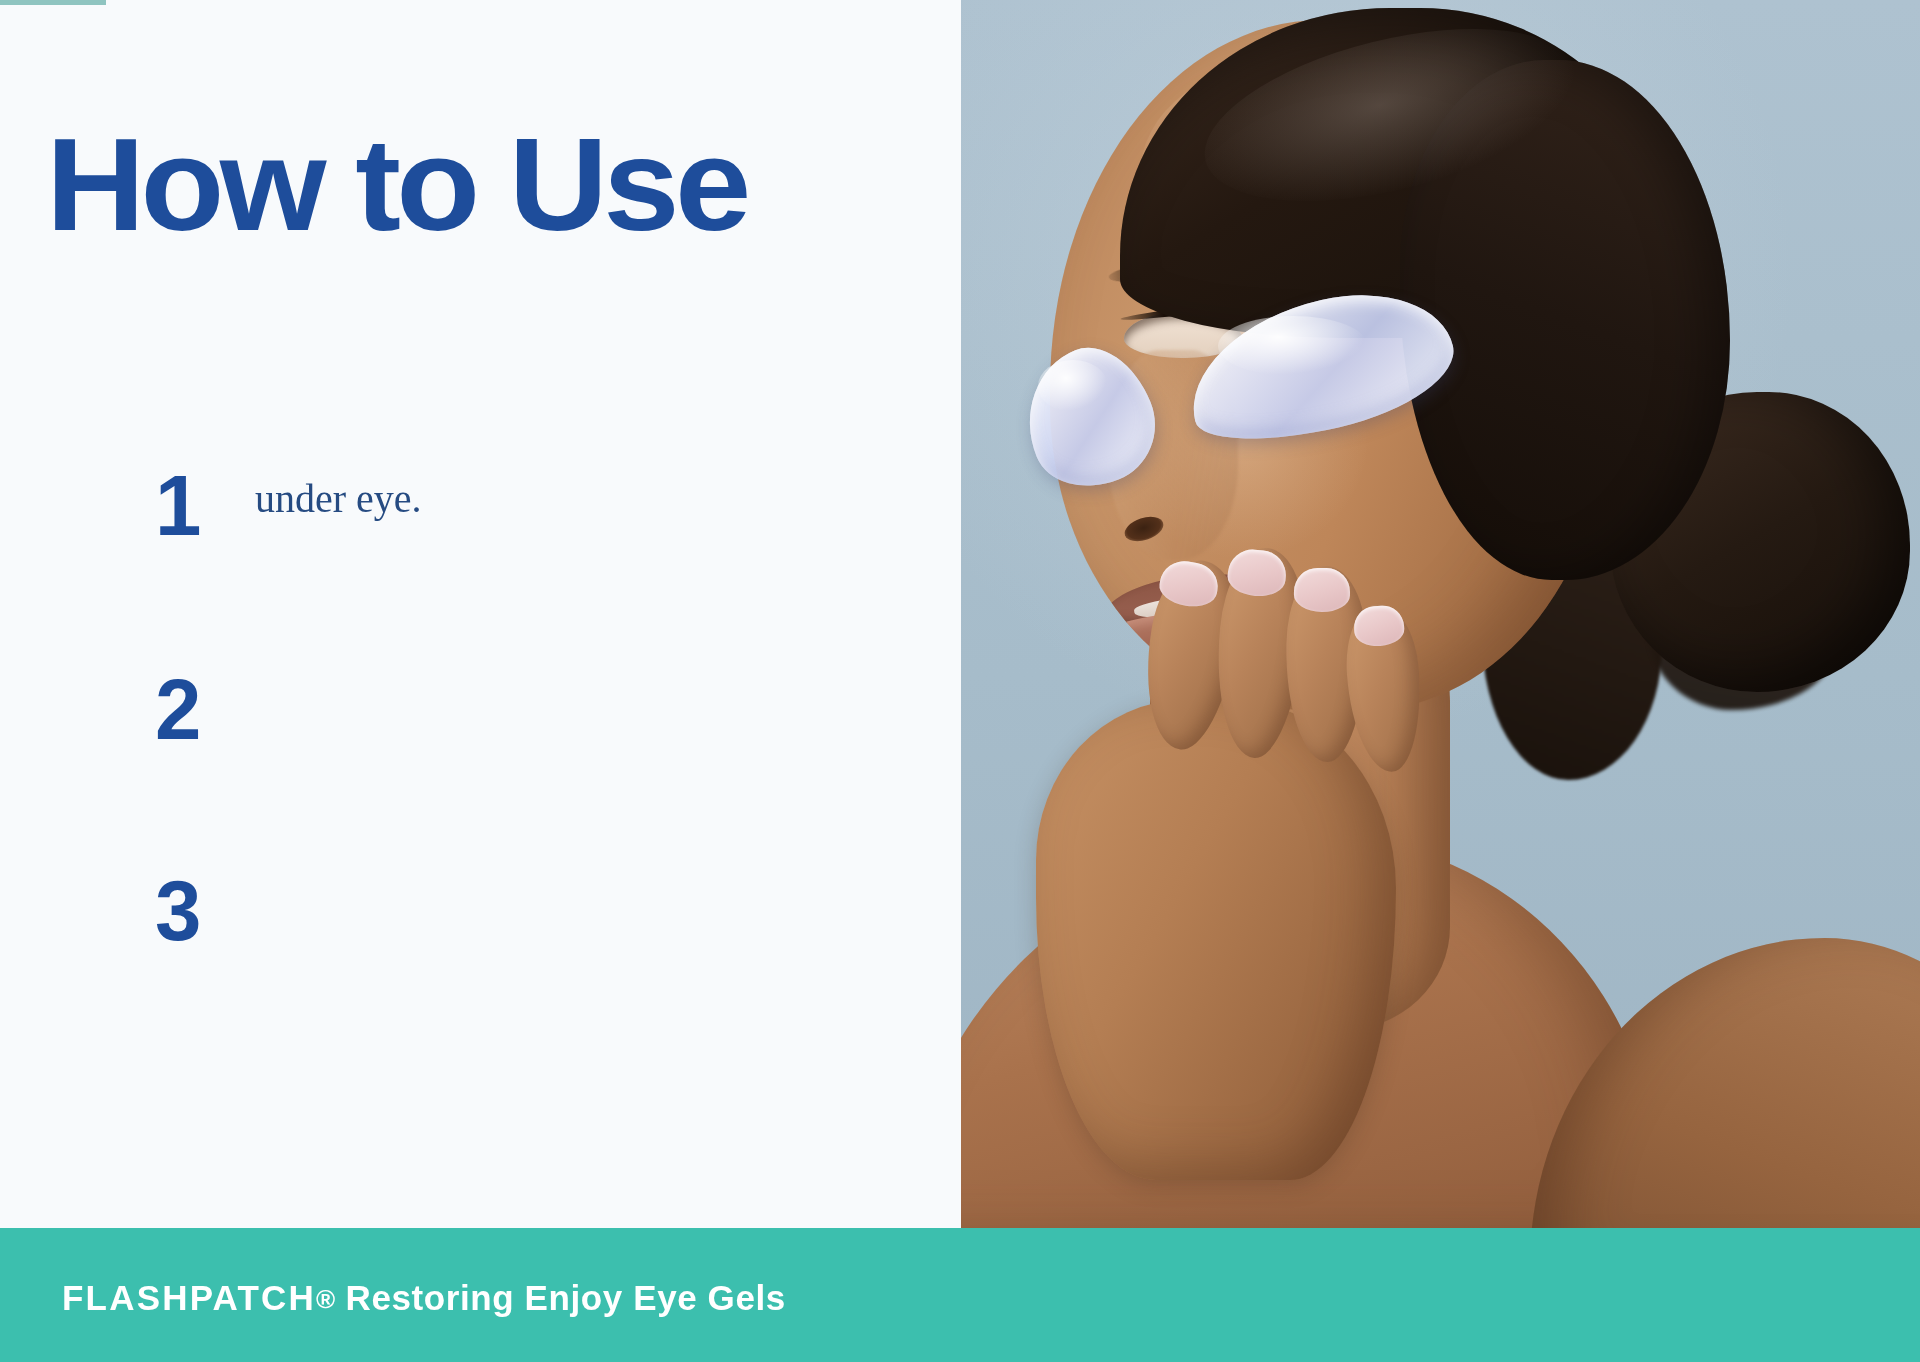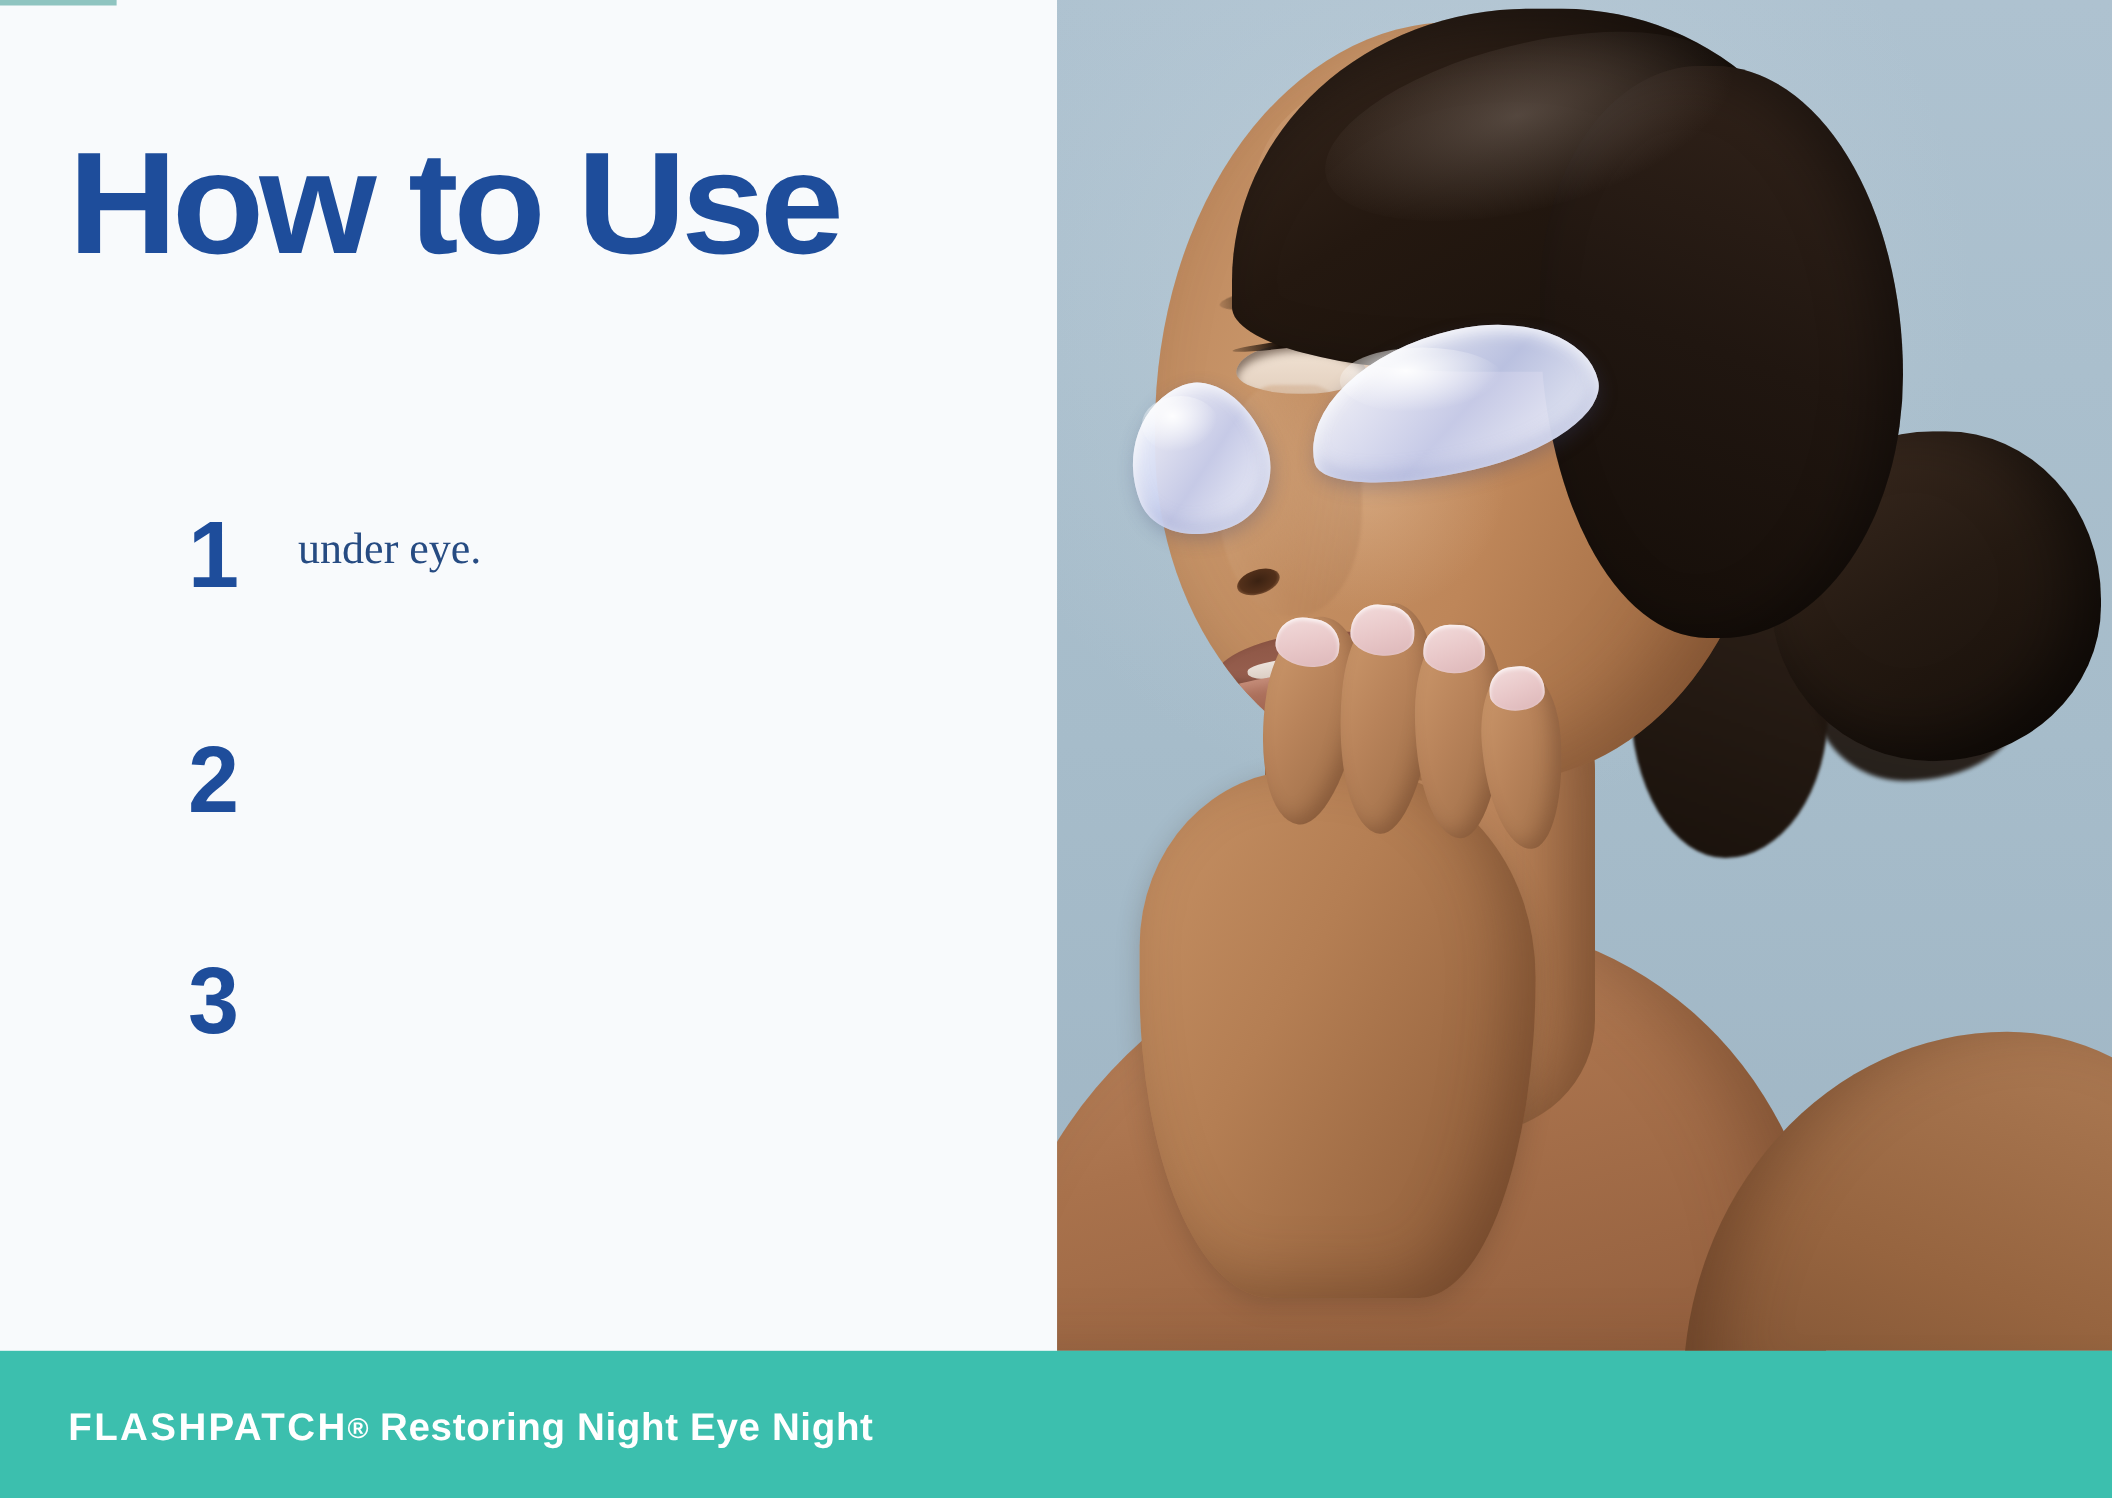--- a/index.html
+++ b/index.html
@@ -12,21 +12,21 @@
   .poster{position:relative;width:1920px;height:1362px;overflow:hidden;background:#F8FAFC;}
 
   
   .accent-strip{
     position:absolute;left:0;top:0;width:106px;height:5px;
     background:#8FC4C0;z-index:6;
   }
 
   
   .left-panel{
-    position:absolute;left:16px;top:0;width:834px;height:1228px;
+    position:absolute;left:0;top:0;width:834px;height:1228px;
     background:#F8FAFC;z-index:3;
   }
   .title{
     position:absolute;left:46px;top:119px;
     font-family:"Liberation Sans",sans-serif;
     font-weight:700;font-size:132px;line-height:1.0;
     letter-spacing:-4.5px;
     color:#1E4D9B;
     white-space:nowrap;
     transform:scaleX(1.04);transform-origin:left center;
@@ -392,17 +392,17 @@
       <div class="nail n2"></div>
       <div class="finger f3"></div>
       <div class="nail n3"></div>
       <div class="finger f4"></div>
       <div class="nail n4"></div>
 
     </div>
   </div>
 
   <div class="footer">
-    <div class="footer-product"><span class="brandmark">FLASHPATCH</span><span class="reg">®</span><span> Restoring Night Eye Night</span></div>
+    <div class="footer-product"><span class="brandmark">FLASHPATCH</span><span class="reg">®</span><span> Restoring Enjoy Eye Gels</span></div>
 
   </div>
 
 </div>
 
 </body></html>

